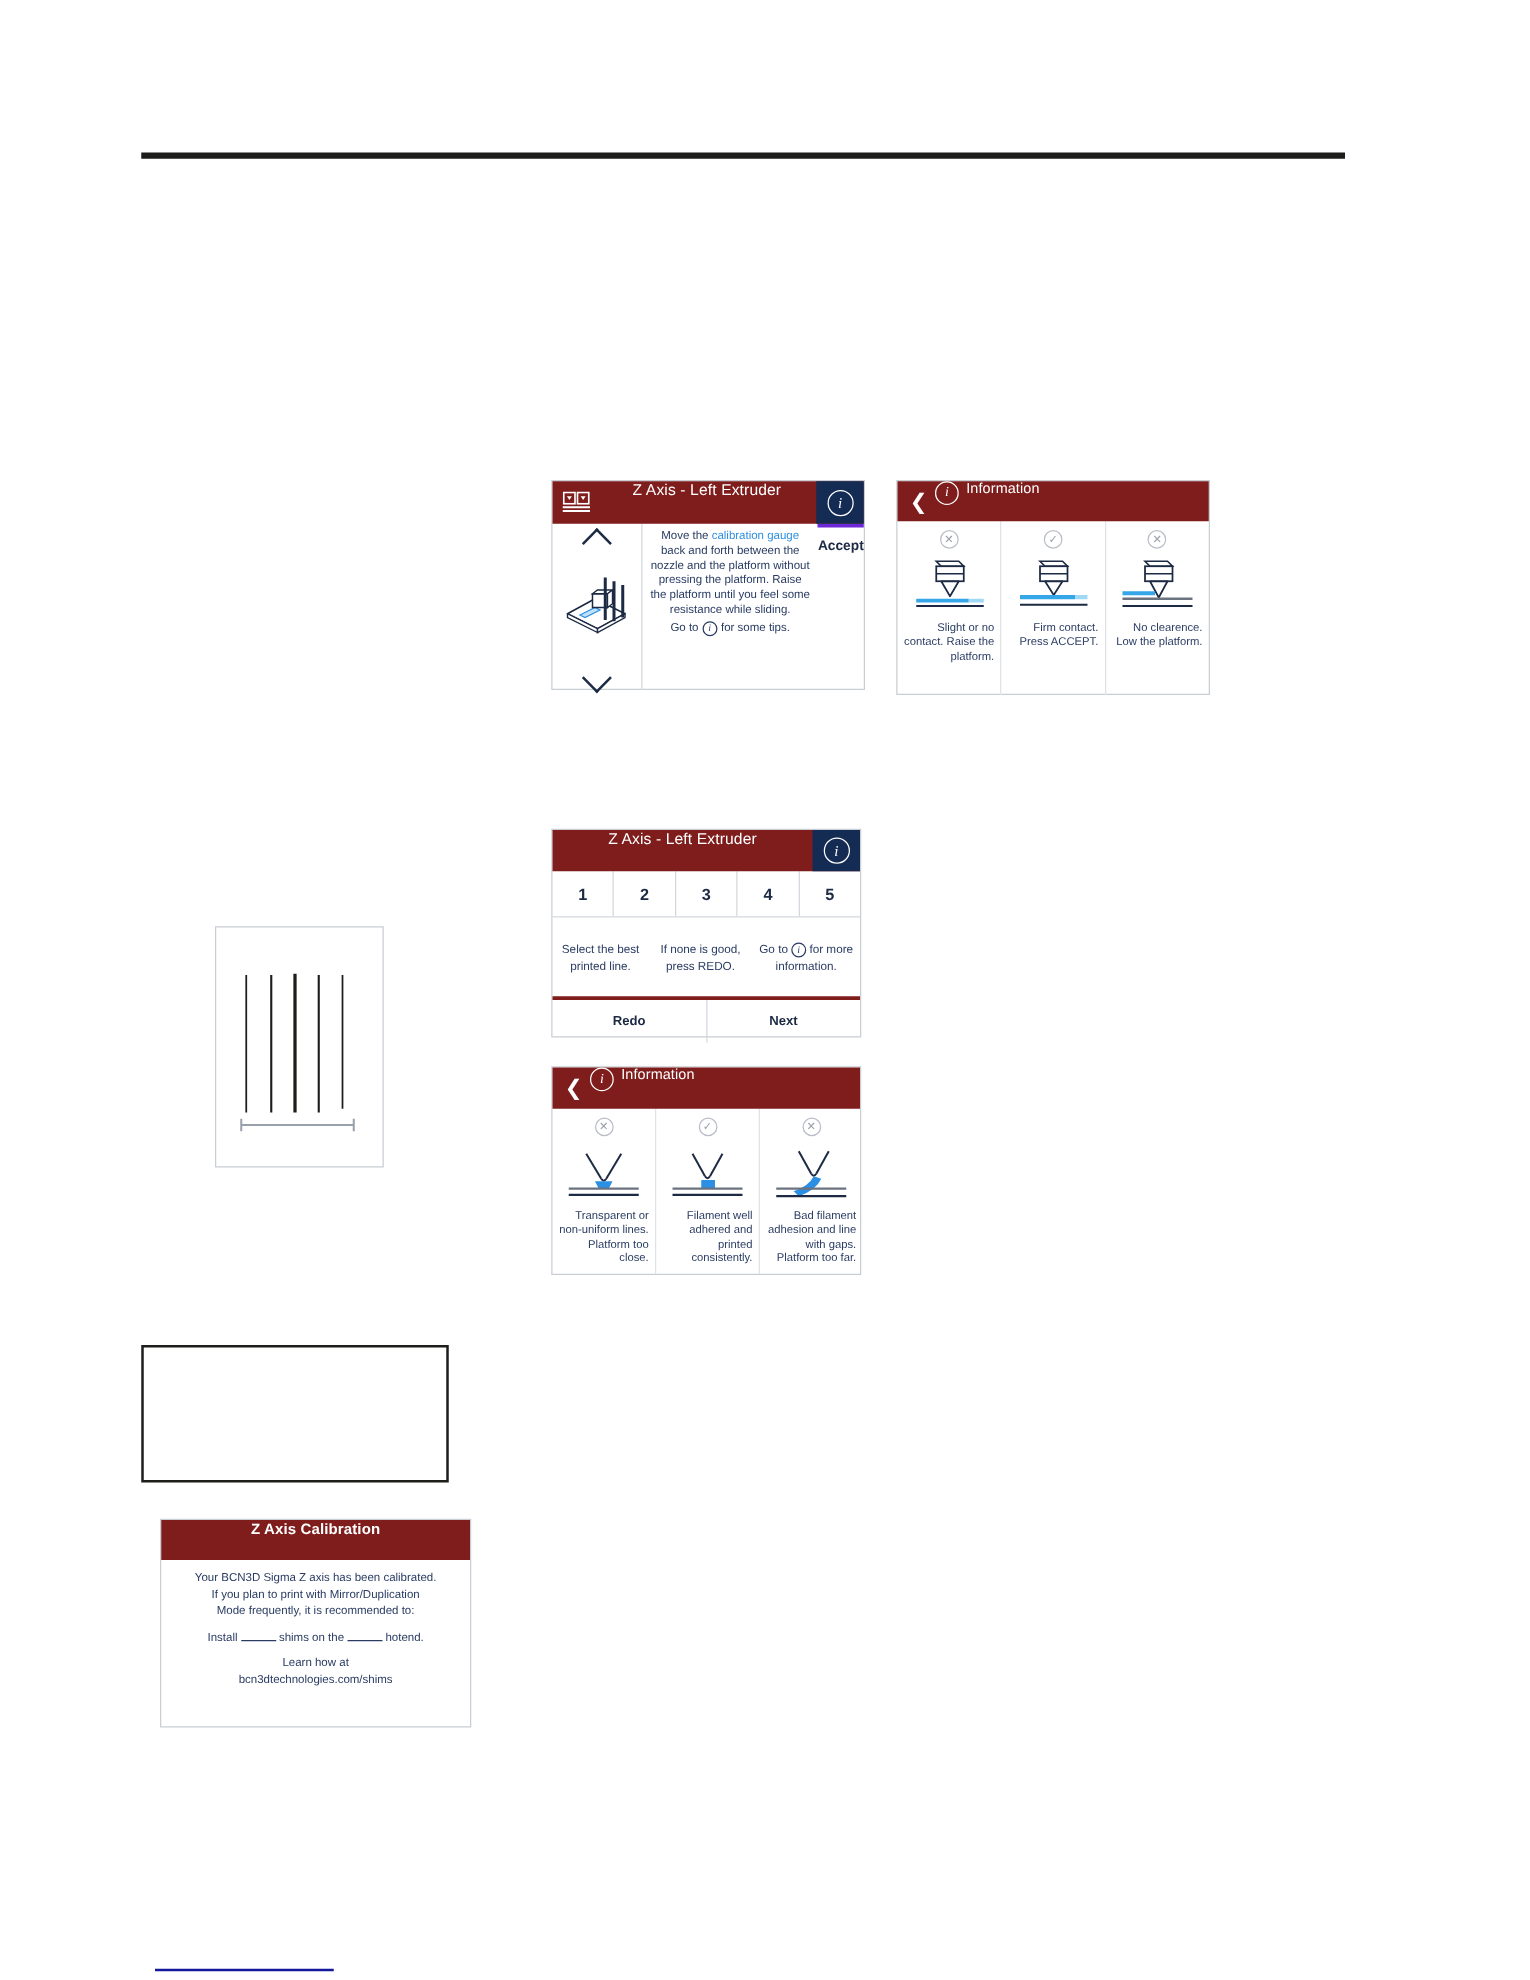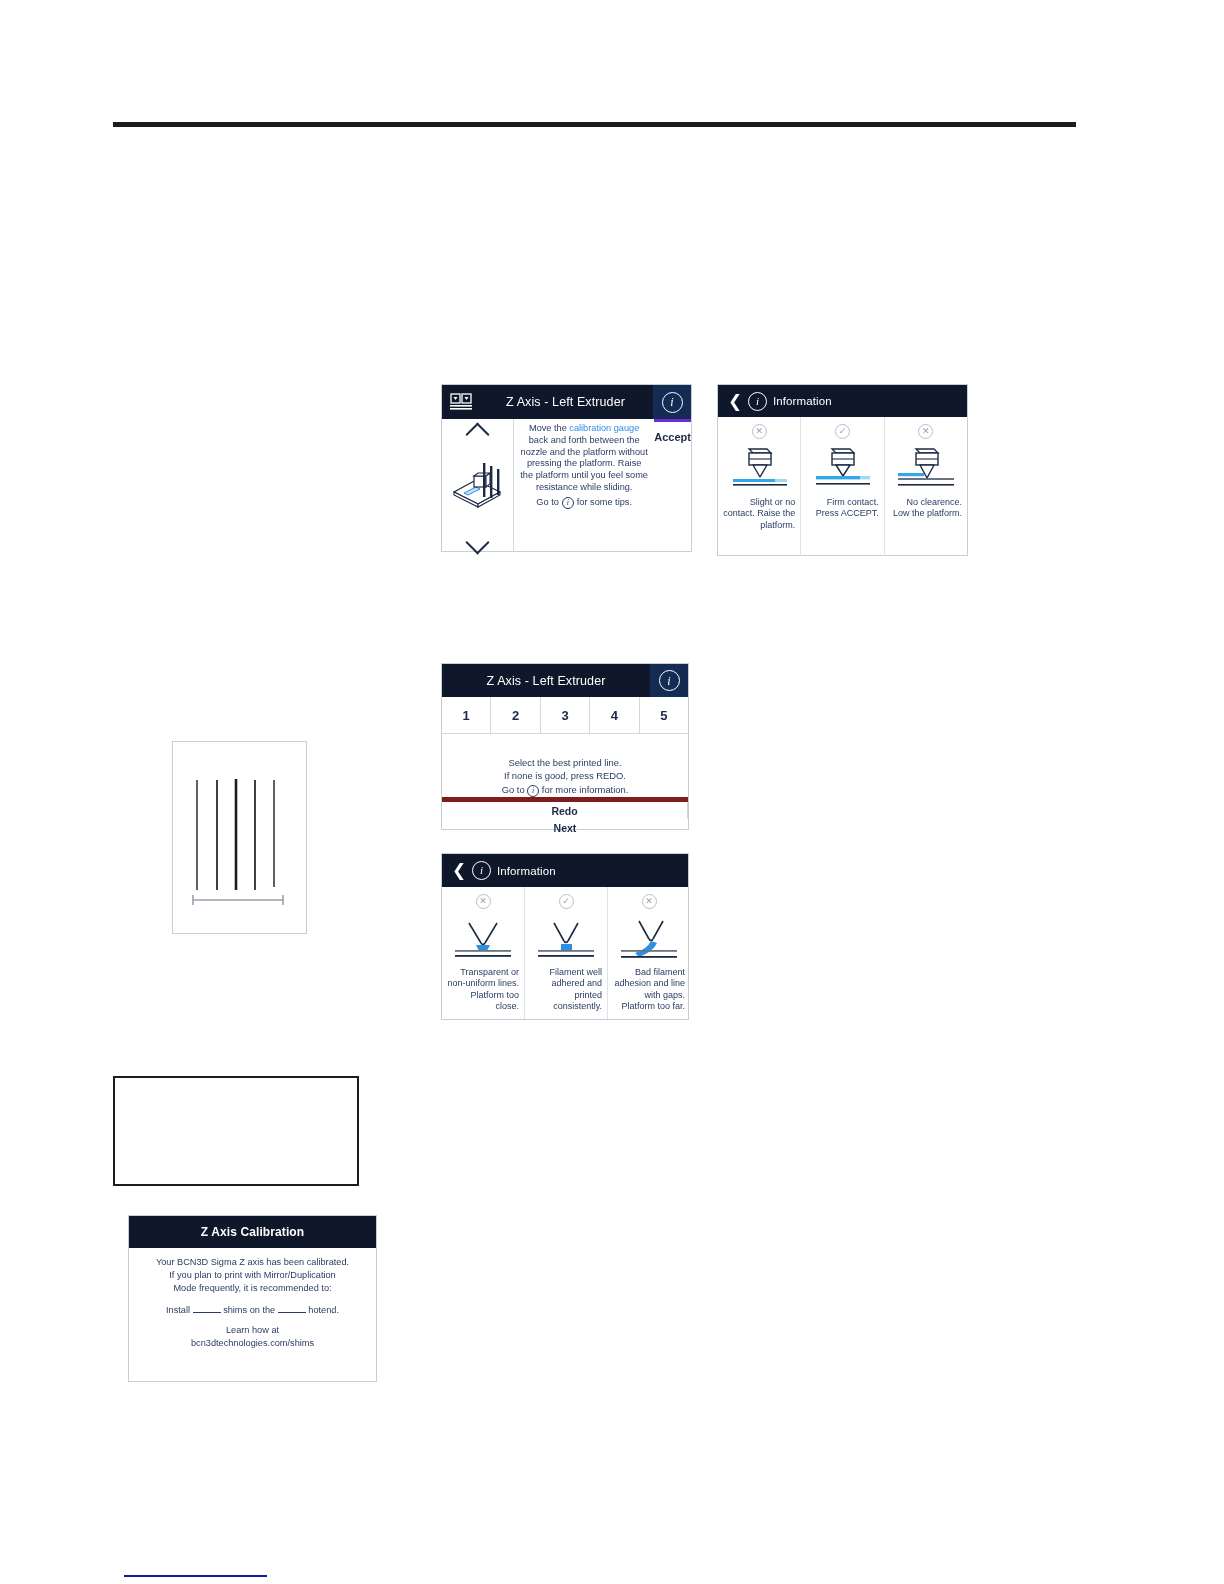--- a/index.html
+++ b/index.html
@@ -34,24 +34,23 @@
   }
 
   
   .screen {
     position: absolute;
     background: #ffffff;
     border: 1px solid #c9cdd4;
     box-sizing: border-box;
   }
   .bar {
-    background: #0f172a;
+    background: #7f1d1d;
     color: #ffffff;
     display: flex;
-    align-items: center;
     box-sizing: border-box;
     position: relative;
   }
   .bar-title {
     flex: 1;
     text-align: center;
     font-size: 12.5px;
     letter-spacing: .1px;
     color: #ffffff;
     white-space: nowrap;
@@ -166,24 +165,24 @@
   .num-row { display: flex; height: 36px; border-bottom: 1px solid #d4d7dd; }
   .num-cell {
     flex: 1; display: flex; align-items: center; justify-content: center;
     border-right: 1px solid #d4d7dd;
     font-size: 13px; font-weight: bold; color: #1d2a44;
     box-sizing: border-box;
   }
   .num-cell:last-child { border-right: none; }
   #screen3 .instr2 {
     height: 63px; box-sizing: border-box;
-    display: flex; flex-direction: column; align-items: center; justify-content: flex-end;
+    display: flex; flex-direction: row; align-items: center; justify-content: center;
     font-size: 9.4px; line-height: 1.45; color: #2a3c63; text-align: center;
   }
-  .btn-row { display: flex; height: 34px; border-top: 5px solid #7f1d1d; flex-direction: column; }
+  .btn-row { display: flex; height: 34px; border-top: 3px solid #7f1d1d; }
   .btn-cell {
     flex: 1; display: flex; align-items: center; justify-content: center;
     font-size: 10.5px; font-weight: bold; color: #1d2a44;
     border-right: 1px solid #d4d7dd; box-sizing: border-box;
   }
   .btn-cell:last-child { border-right: none; }
 
   
   #screen4 { left: 441px; top: 853px; width: 248px; height: 167px; }
   #screen4 .bar { height: 33px; padding-left: 4px; }

